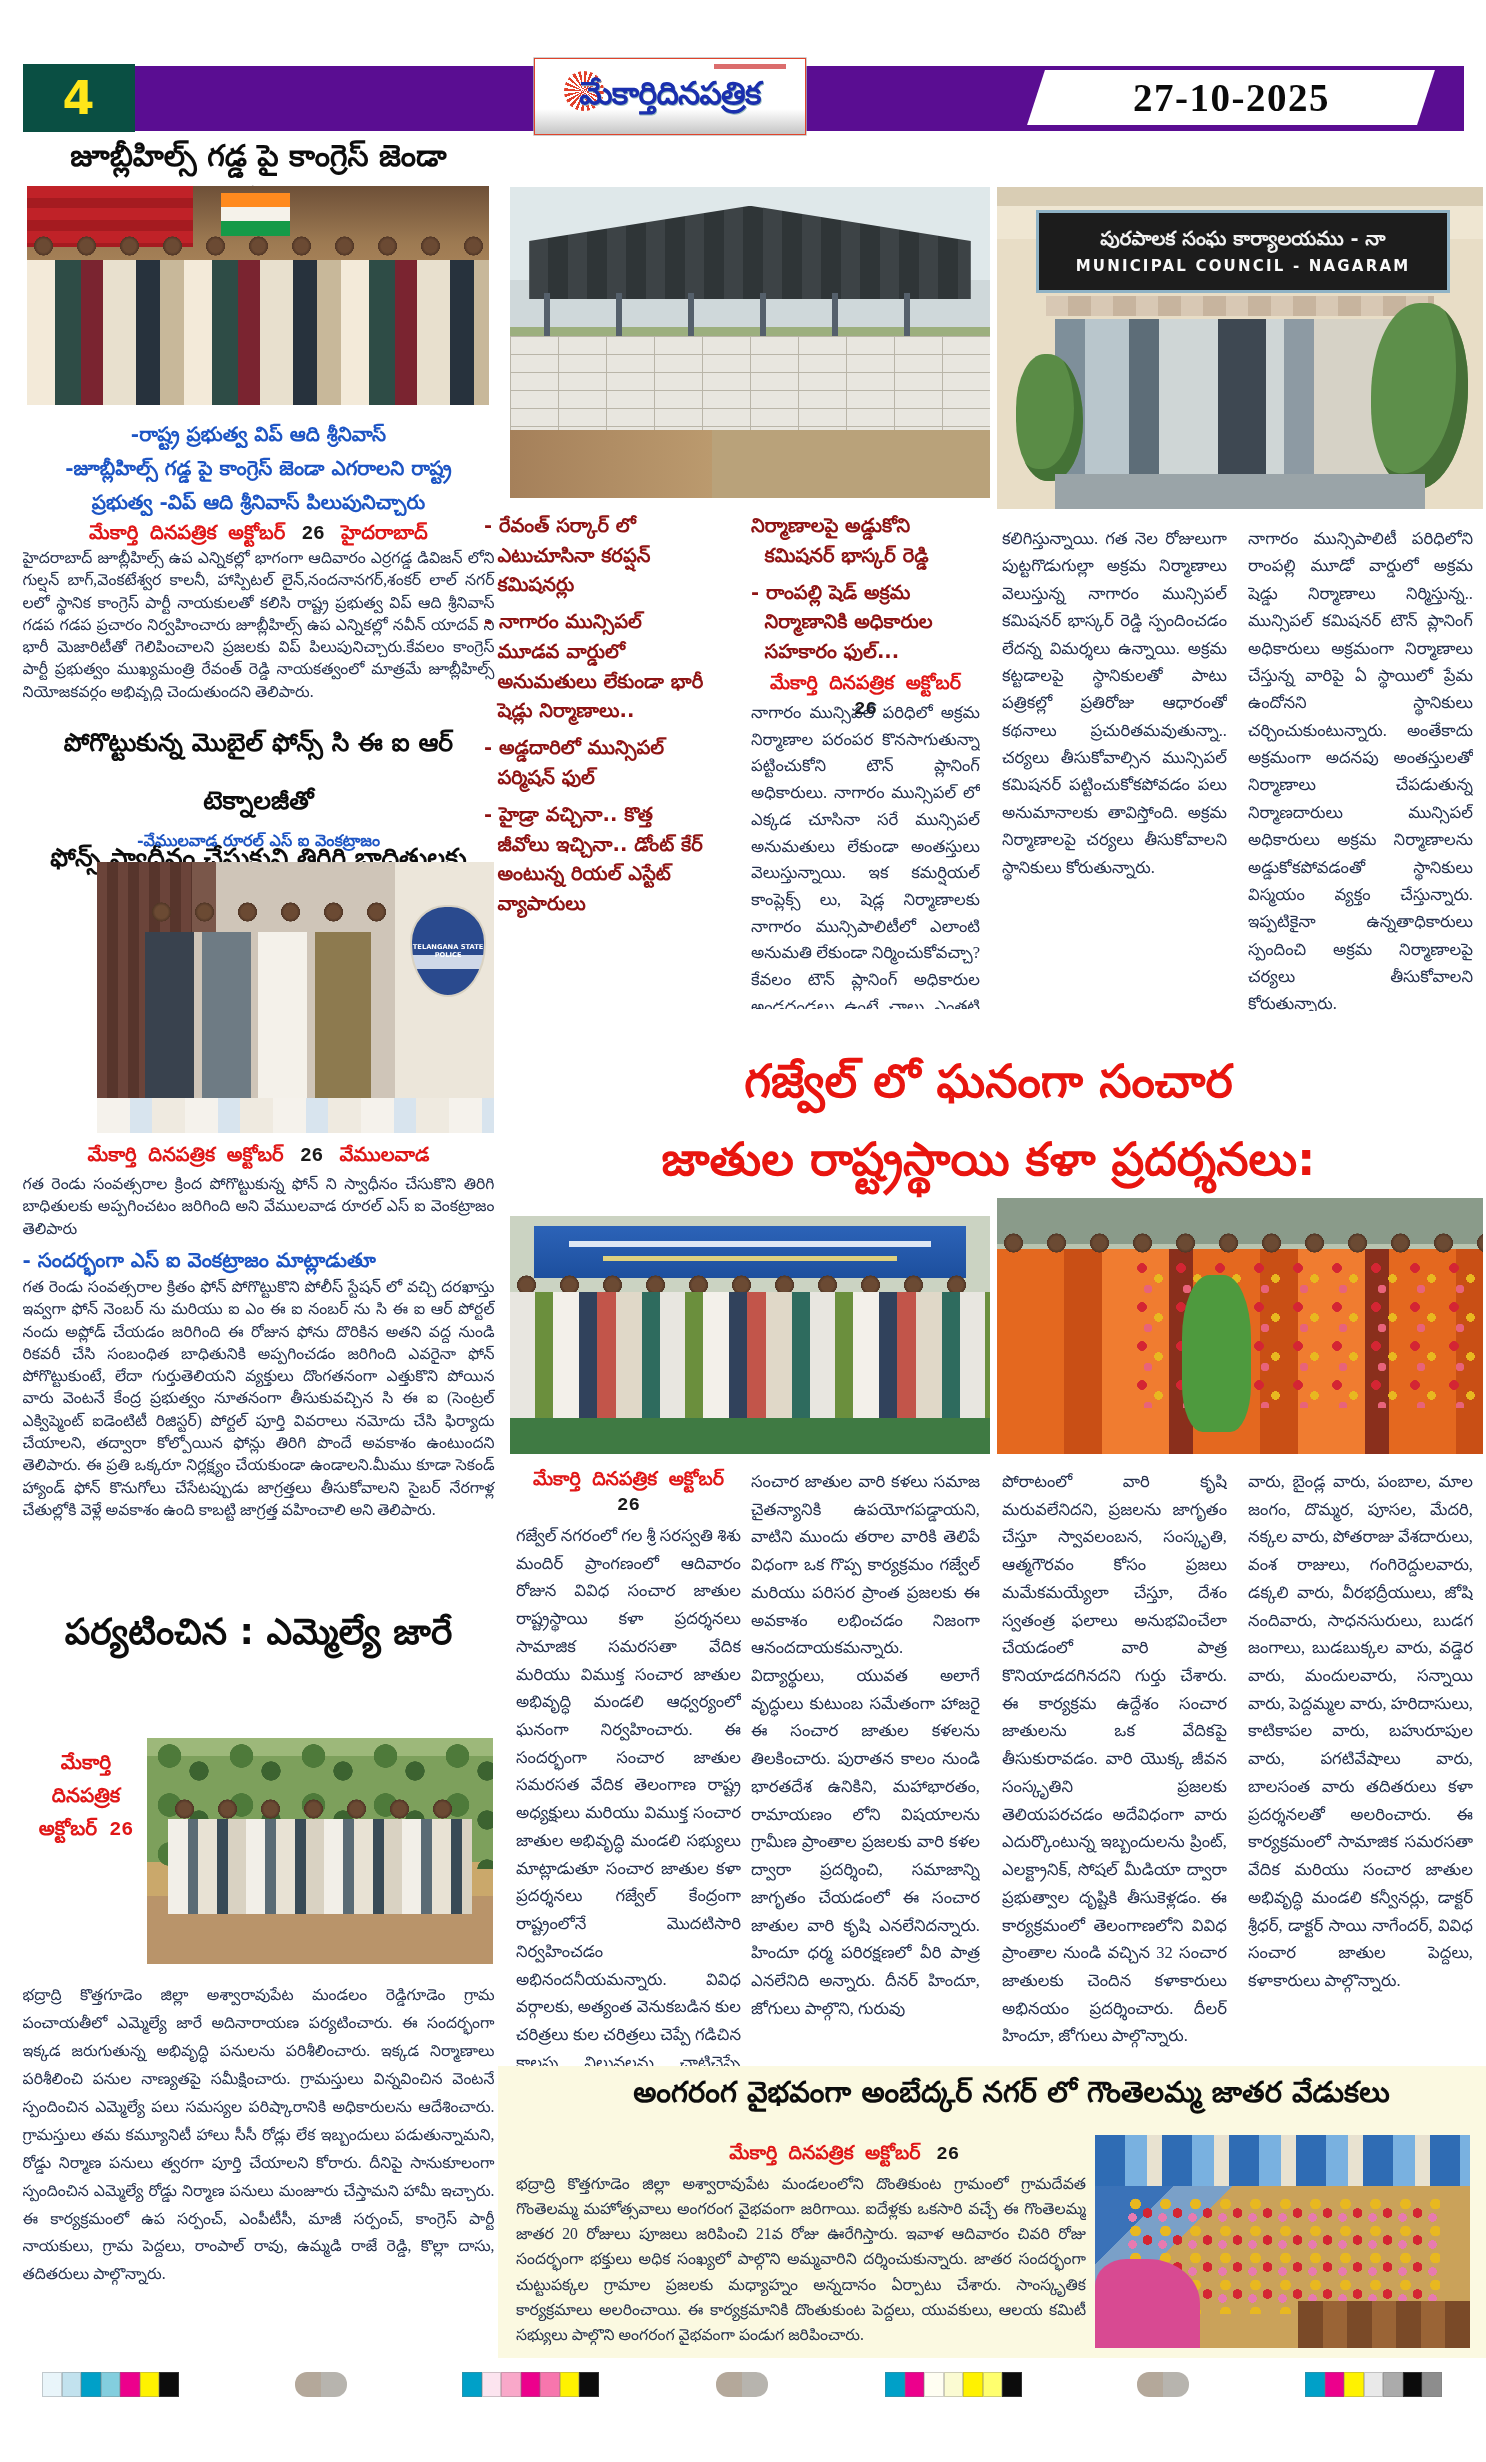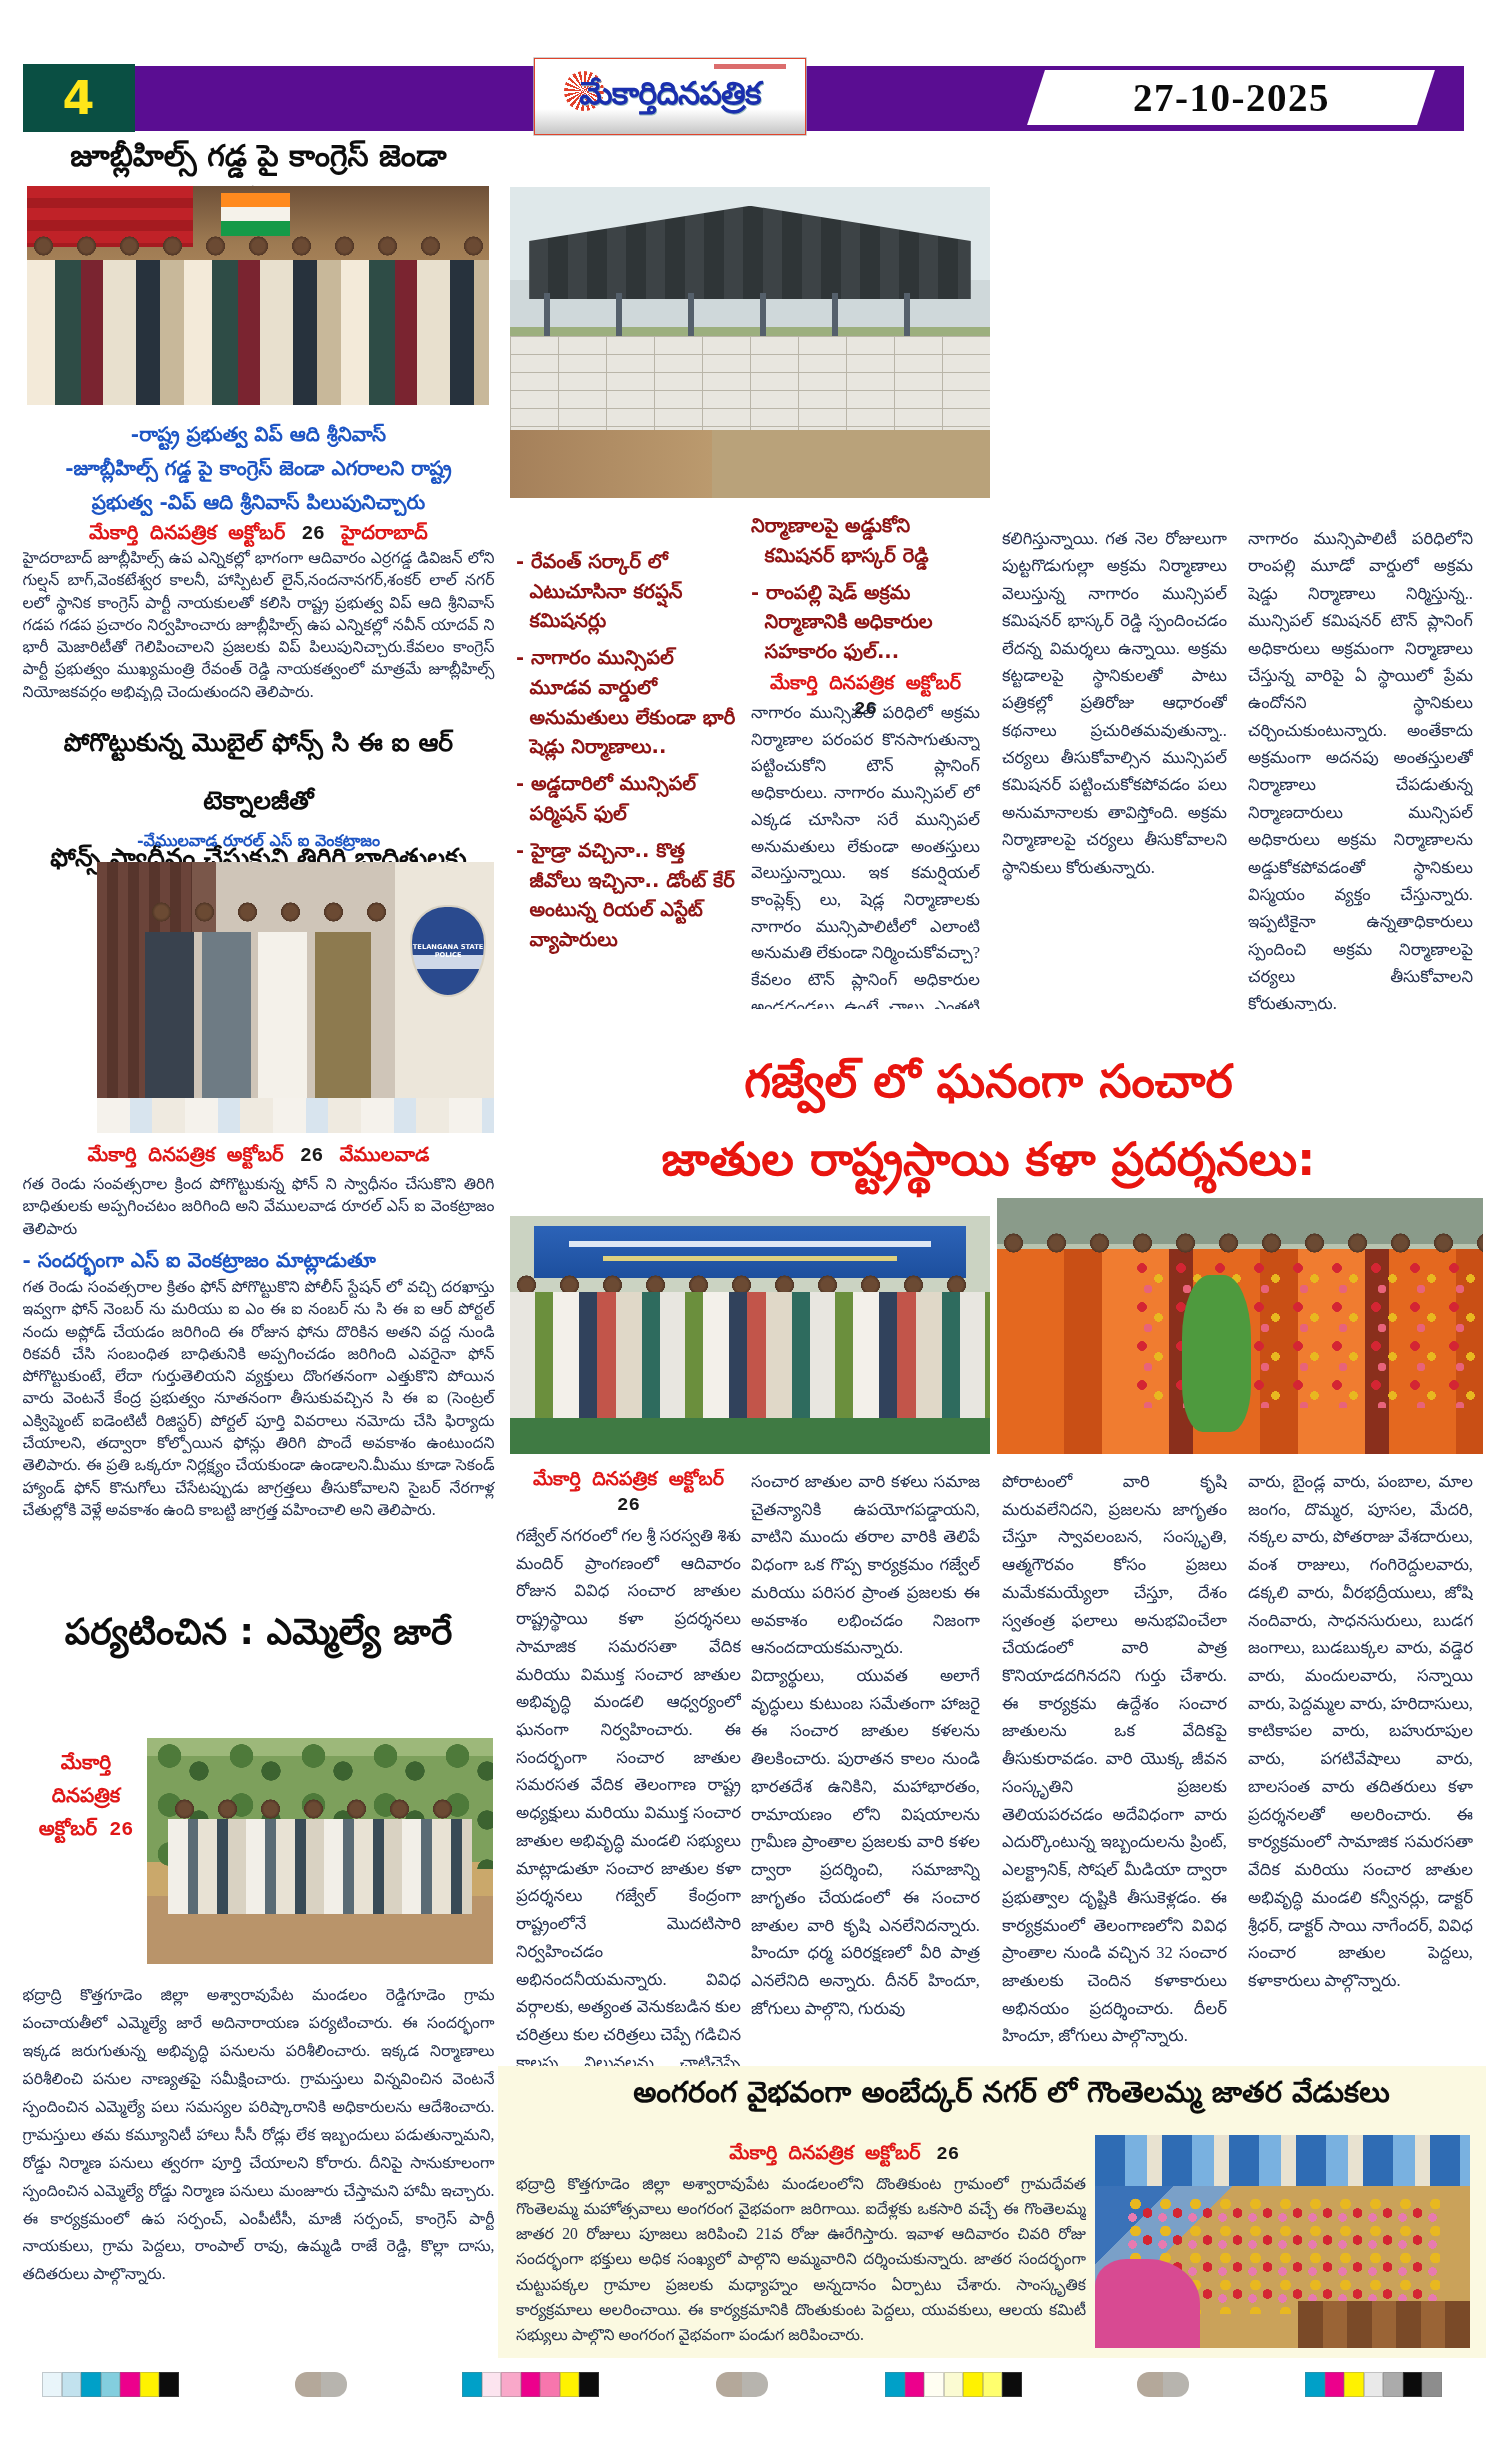--- a/index.html
+++ b/index.html
@@ -175,22 +175,33 @@
   <div class="abs bodytxt" style="left:22.5px;top:1981px;width:472px;height:373px;line-height:1.78;">భద్రాద్రి కొత్తగూడెం జిల్లా అశ్వారావుపేట మండలం రెడ్డిగూడెం గ్రామ పంచాయతీలో ఎమ్మెల్యే జారే అదినారాయణ పర్యటించారు. ఈ సందర్భంగా ఇక్కడ జరుగుతున్న అభివృద్ధి పనులను పరిశీలించారు. ఇక్కడ నిర్మాణాలు పరిశీలించి పనుల నాణ్యతపై సమీక్షించారు. గ్రామస్తులు విన్నవించిన వెంటనే స్పందించిన ఎమ్మెల్యే పలు సమస్యల పరిష్కారానికి అధికారులను ఆదేశించారు. గ్రామస్తులు తమ కమ్యూనిటీ హాలు సీసీ రోడ్లు లేక ఇబ్బందులు పడుతున్నామని, రోడ్డు నిర్మాణ పనులు త్వరగా పూర్తి చేయాలని కోరారు. దీనిపై సానుకూలంగా స్పందించిన ఎమ్మెల్యే రోడ్డు నిర్మాణ పనులు మంజూరు చేస్తామని హామీ ఇచ్చారు. ఈ కార్యక్రమంలో ఉప సర్పంచ్, ఎంపీటీసీ, మాజీ సర్పంచ్, కాంగ్రెస్ పార్టీ నాయకులు, గ్రామ పెద్దలు, రాంపాల్ రావు, ఉమ్మడి రాజే రెడ్డి, కొల్లా దాసు, తదితరులు పాల్గొన్నారు.</div>
 
 
   <div class="ph ph-shed" style="left:510px;top:187px;width:480px;height:311px;">
     <div class="roof"></div>
     <div class="posts"></div>
     <div class="wall"></div>
     <div class="dirt"></div>
   </div>
 
-
-  <div class="abs bullets" style="left:516px;top:511px;width:225px;height:501px;margin-top:36px;">
+  <div class="ph ph-muni" style="left:997px;top:187px;width:486px;height:322px;">
+    <div class="sign">
+      <div class="t1">పురపాలక సంఘ కార్యాలయము - నా</div>
+      <div class="t2">MUNICIPAL COUNCIL - NAGARAM</div>
+    </div>
+    <div class="shutter"></div>
+    <div class="interior"></div>
+    <div class="plantL"></div>
+    <div class="plantR"></div>
+    <div class="floor"></div>
+  </div>
+
+  <div class="abs bullets" style="left:484px;top:511px;width:225px;height:501px;">
     <div>- రేవంత్ సర్కార్ లో ఎటుచూసినా కరప్షన్ కమిషనర్లు</div>
     <div>- నాగారం మున్సిపల్ మూడవ వార్డులో అనుమతులు లేకుండా భారీ షెడ్లు నిర్మాణాలు..</div>
     <div>- అడ్డదారిలో మున్సిపల్ పర్మిషన్ ఫుల్</div>
     <div>- హైడ్రా వచ్చినా.. కొత్త జీవోలు ఇచ్చినా.. డోంట్ కేర్ అంటున్న రియల్ ఎస్టేట్ వ్యాపారులు</div>
 
   </div>
 
   <div class="abs bullets" style="left:751px;top:511px;width:229px;height:150px;">
     <div>నిర్మాణాలపై అడ్డుకోని కమిషనర్ భాస్కర్ రెడ్డి</div>
     <div>- రాంపల్లి షెడ్  అక్రమ నిర్మాణానికి అధికారుల సహకారం ఫుల్...</div>

